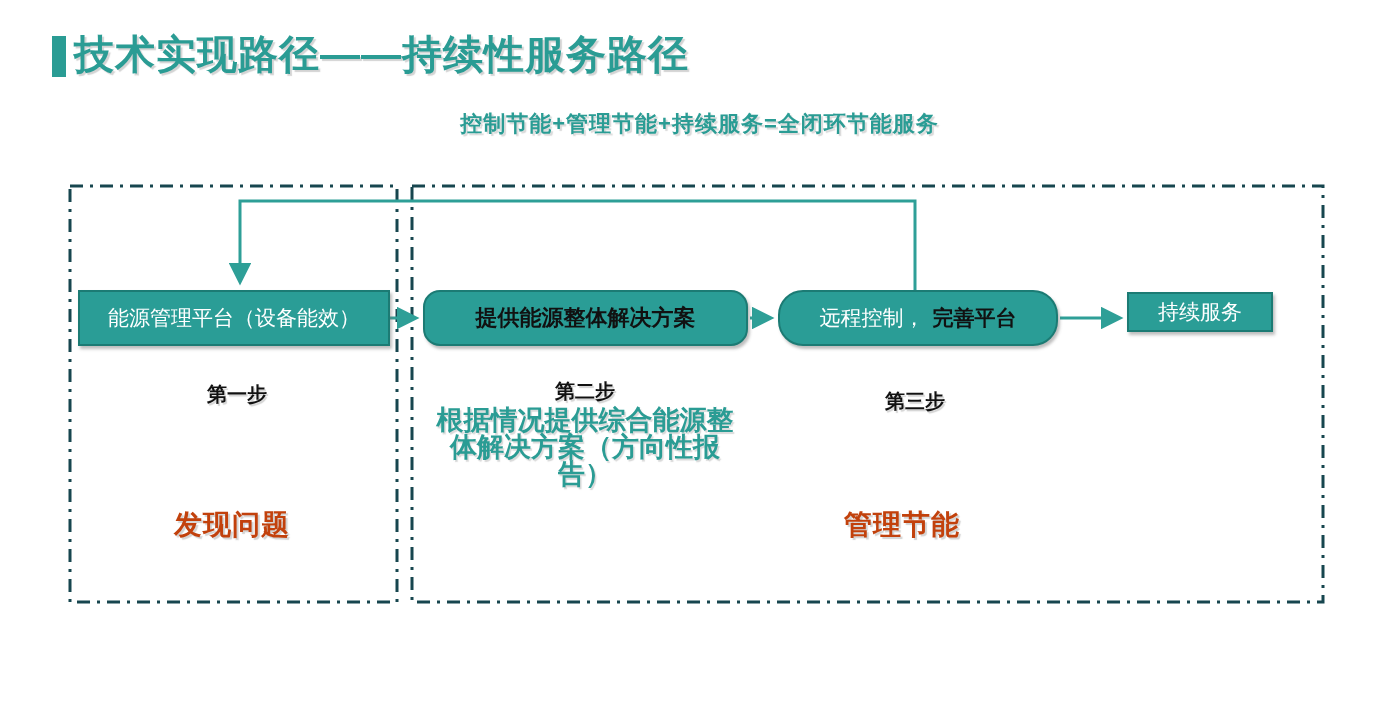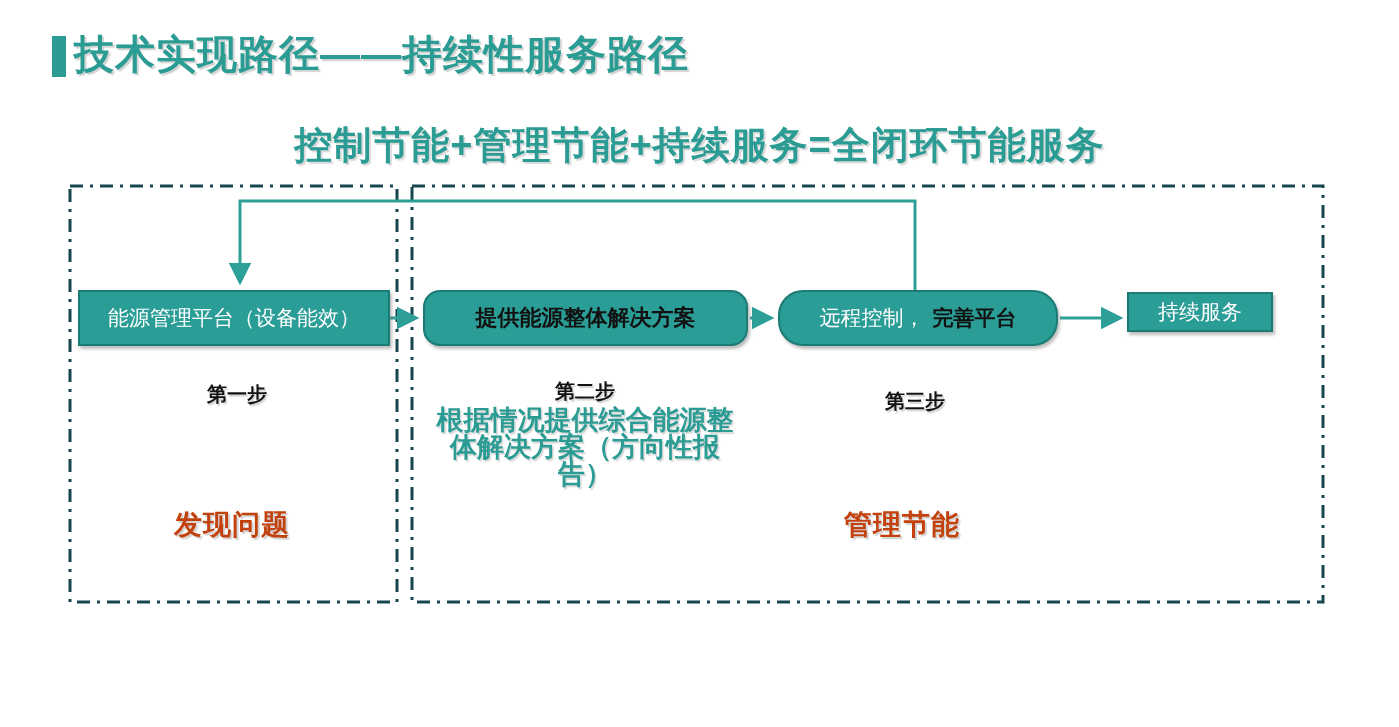--- a/index.html
+++ b/index.html
@@ -20,23 +20,23 @@
     left: 52px; top: 36px; width: 14px; height: 41px;
     background: #2a9c94;
   }
   .page-title {
     left: 74px; top: 27px;
     font-size: 40px; font-weight: bold; color: #2a9c94;
     letter-spacing: 1px; white-space: nowrap;
     text-shadow: 2px 2px 1px rgba(130,130,130,0.35);
   }
   .subtitle {
-    left: 0; top: 120px; width: 1399px;
+    left: 0; top: 109px; width: 1399px;
     text-align: center;
-    font-size: 38px; font-weight: bold; color: #2a9c94;
+    font-size: 22px; font-weight: bold; color: #2a9c94;
     letter-spacing: 1px;
     text-shadow: 2px 2px 1px rgba(130,130,130,0.3);
   }
 
   
   svg.layer { left: 0; top: 0; width: 1399px; height: 727px; }
 
   
   .flow-box {
     display: flex; align-items: center; justify-content: center;

